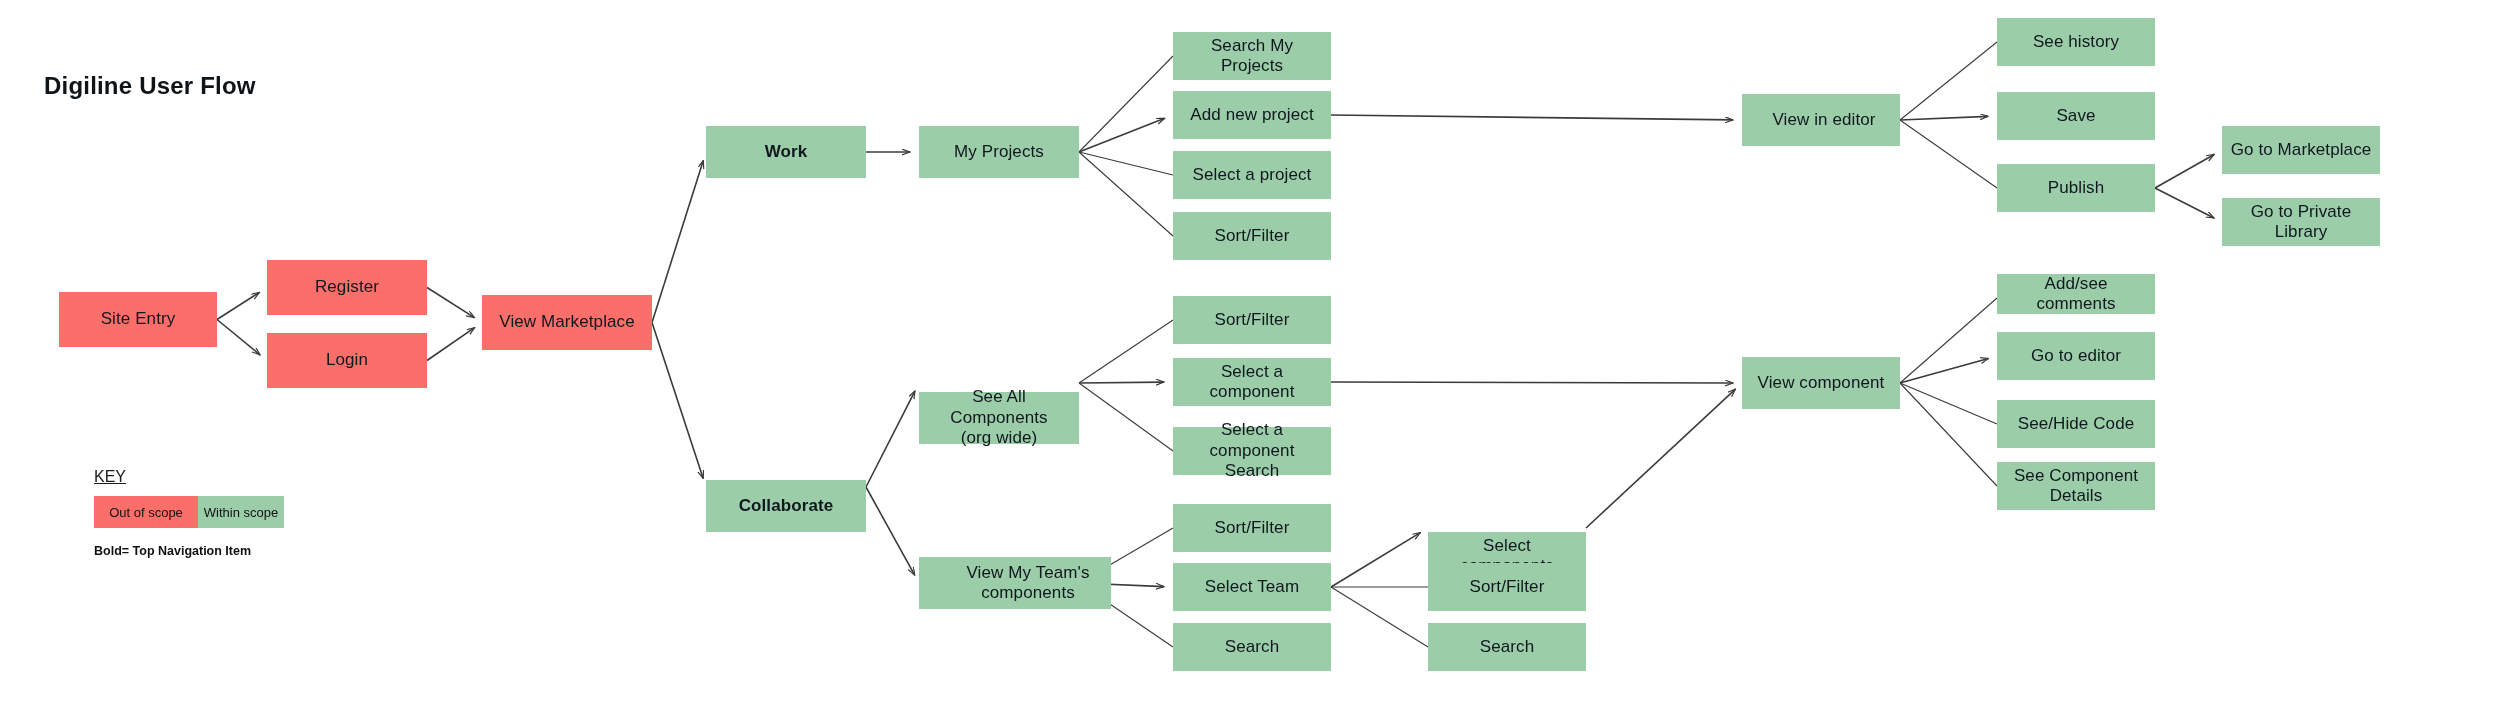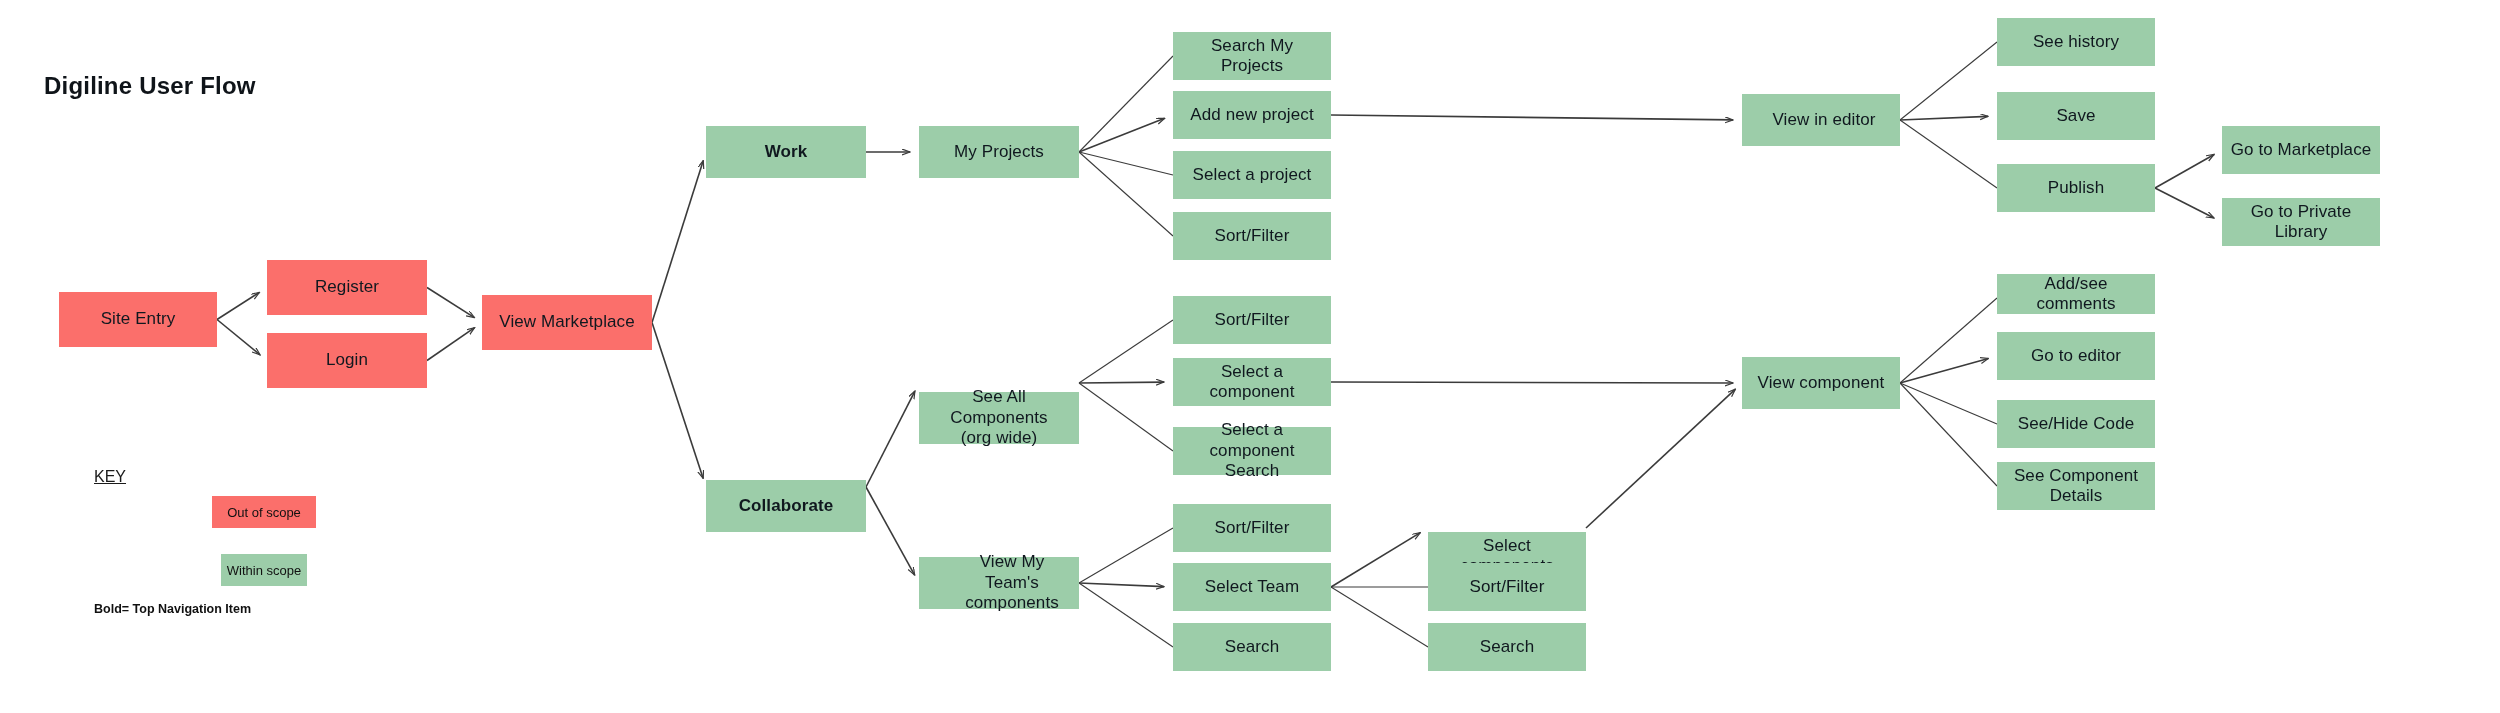--- a/index.html
+++ b/index.html
@@ -69,22 +69,20 @@
   }
   #legend-title {
     font-size: 16px;
     color: #1a1a1a;
     text-decoration: underline;
     margin-bottom: 10px;
   }
   #legend-swatches {
     display: flex;
     align-items: center;
-    gap: 26px;
-    flex-direction: column;
   }
   .legend-swatch {
     display: flex;
     align-items: center;
     justify-content: center;
     font-size: 13px;
     color: #111;
     height: 32px;
     box-sizing: border-box;
   }
@@ -169,21 +167,21 @@
       <div class="node green" style="left: 1173px; top: 296px; width: 158px; height: 48px;">Sort/Filter</div>
       <div class="node green" style="left: 1173px; top: 358px; width: 158px; height: 48px;">Select a component</div>
       <div class="node green" style="left: 1173px; top: 427px; width: 158px; height: 48px;">Select a component
 Search</div>
       <div class="node green" style="left: 1742px; top: 357px; width: 158px; height: 52px;">View component</div>
       <div class="node green" style="left: 1997px; top: 274px; width: 158px; height: 40px;">Add/see comments</div>
       <div class="node green" style="left: 1997px; top: 332px; width: 158px; height: 48px;">Go to editor</div>
       <div class="node green" style="left: 1997px; top: 400px; width: 158px; height: 48px;">See/Hide Code</div>
       <div class="node green" style="left: 1997px; top: 462px; width: 158px; height: 48px;">See Component
 Details</div>
-      <div class="node green" style="left: 919px; top: 557px; width: 160px; height: 52px; padding-left: 32px;">View My Team's
+      <div class="node green" style="left: 919px; top: 557px; width: 192px; height: 52px; padding-left: 32px;">View My Team's
 components</div>
       <div class="node green" style="left: 1173px; top: 504px; width: 158px; height: 48px;">Sort/Filter</div>
       <div class="node green" style="left: 1173px; top: 563px; width: 158px; height: 48px;">Select Team</div>
       <div class="node green" style="left: 1173px; top: 623px; width: 158px; height: 48px;">Search</div>
       <div class="node green" style="left: 1428px; top: 532px; width: 158px; height: 48px;">Select components</div>
       <div class="node green" style="left: 1428px; top: 563px; width: 158px; height: 48px;">Sort/Filter</div>
       <div class="node green" style="left: 1428px; top: 623px; width: 158px; height: 48px;">Search</div>
     </div>
 
   <div id="legend">

